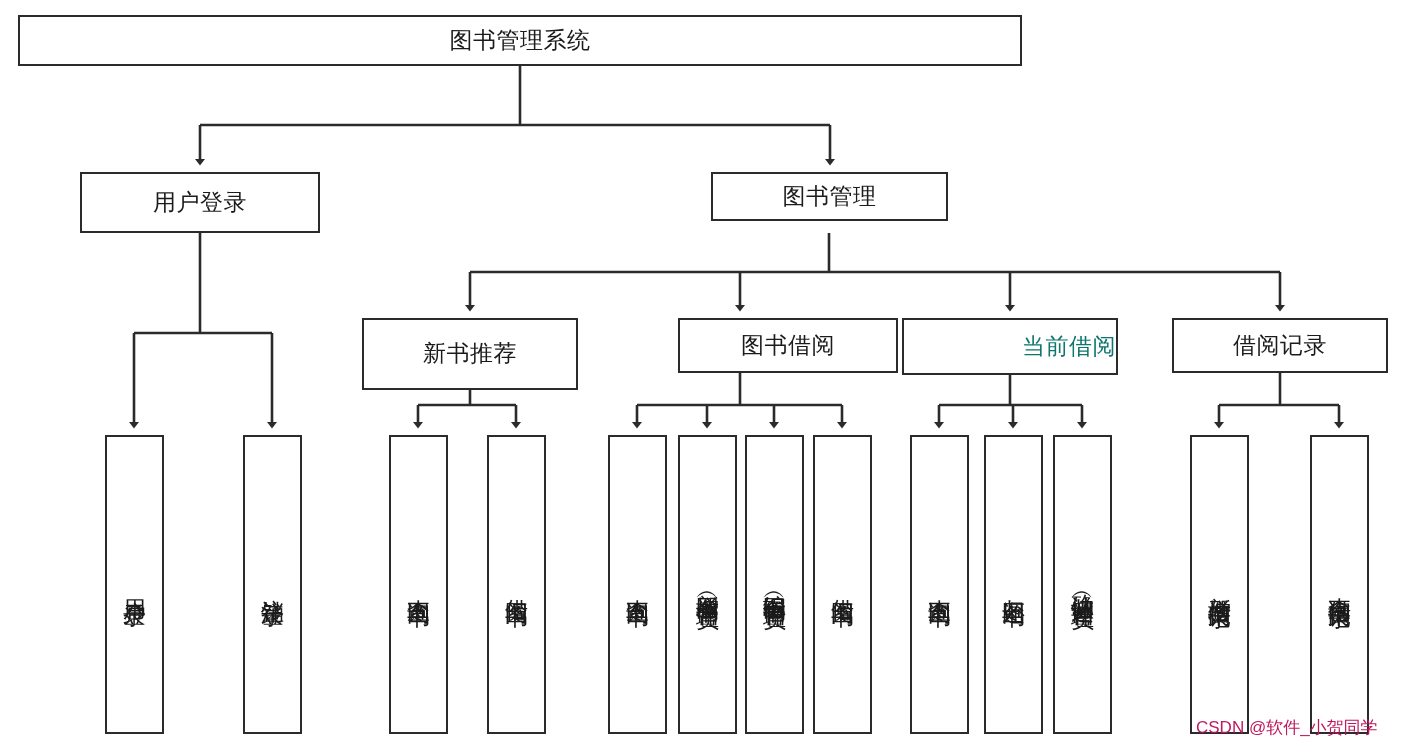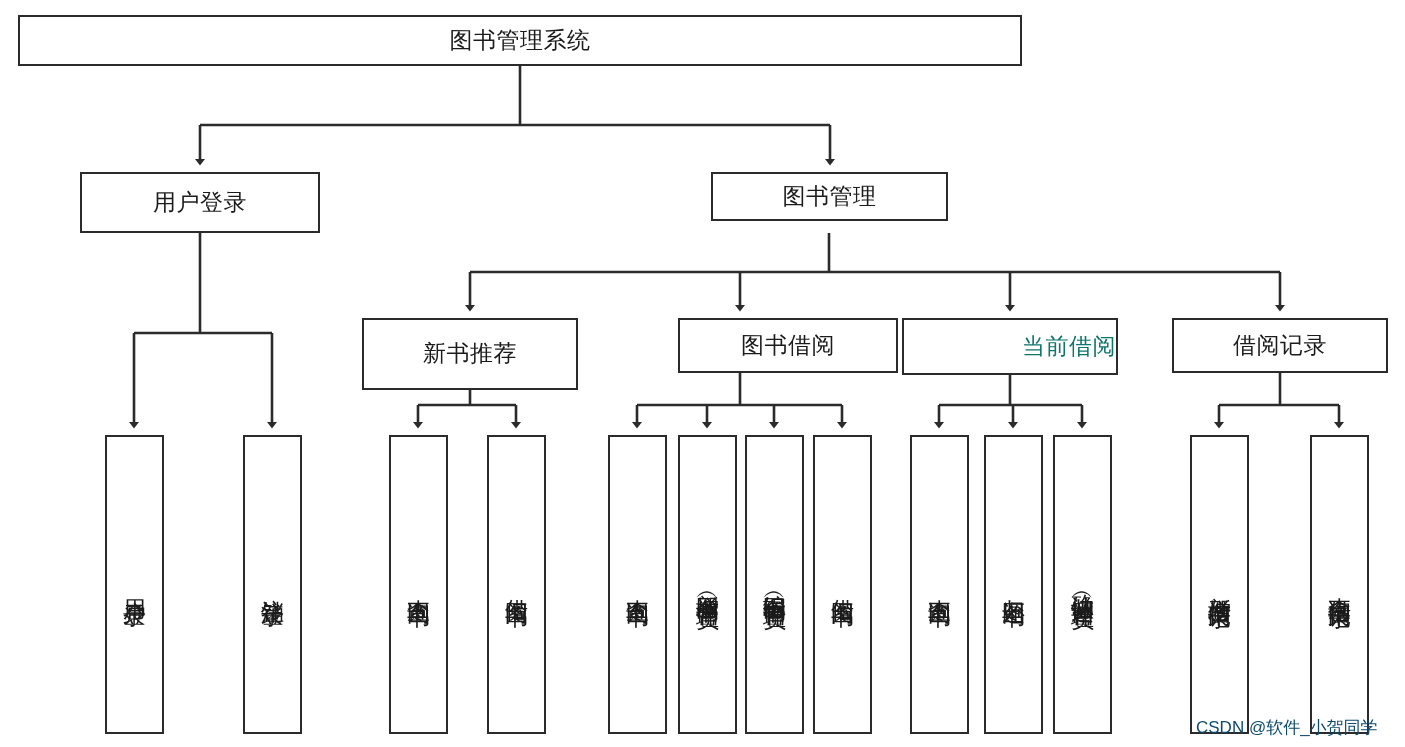--- a/index.html
+++ b/index.html
@@ -187,14 +187,14 @@
   <div class="node vert" style="left: 1053px; top: 435px; width: 59px; height: 299px; border-color: rgb(43, 43, 43); color: rgb(27, 27, 27);">
     <span class="label">确认归还（管理员）</span>
   </div>
   <div class="node vert" style="left: 1190px; top: 435px; width: 59px; height: 299px; border-color: rgb(43, 43, 43); color: rgb(27, 27, 27);">
     <span class="label">新增借阅记录</span>
   </div>
   <div class="node vert" style="left: 1310px; top: 435px; width: 59px; height: 299px; border-color: rgb(43, 43, 43); color: rgb(27, 27, 27);">
     <span class="label">查询借阅记录</span>
   </div>
 
-  <div class="watermark" style="left: 1196px; top: 716px; color: #0c4a6e;">CSDN @软件_小贺同学</div>
+  <div class="watermark" style="left: 1196px; top: 716px; color: #be185d;">CSDN @软件_小贺同学</div>
 </div>
 
 </body></html>

